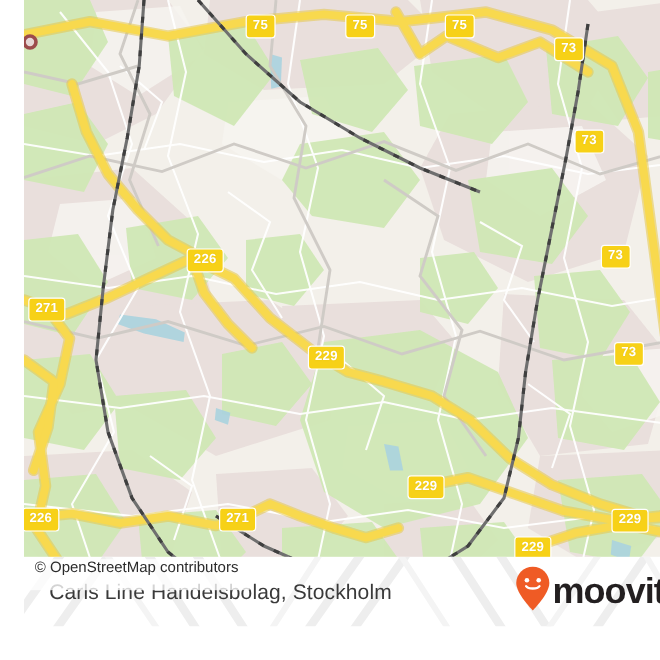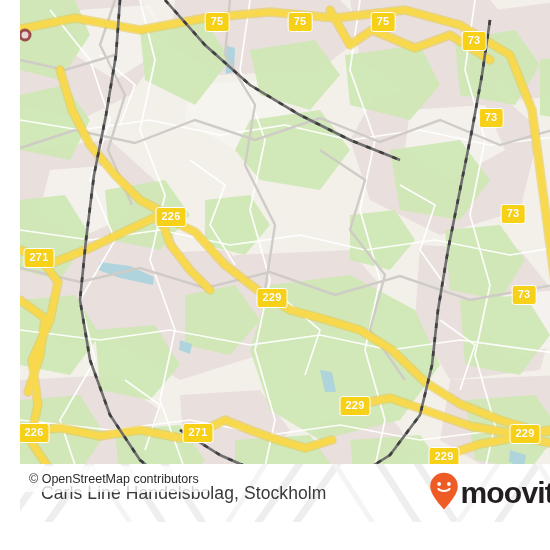--- a/index.html
+++ b/index.html
@@ -117,21 +117,21 @@
     border-top: 14px solid #ffffff;
   }
 
   
   #osm-attribution {
     position: absolute;
     left: 0;
     bottom: 0;
     height: 26px;
     display: flex;
-    align-items: center;
+    align-items: flex-start;
     padding: 0 9px 0 9px;
     background: rgba(255,255,255,0.78);
     color: #2b2b2b;
     font-size: 12.5px;
     font-family: "Liberation Sans", sans-serif;
     z-index: 25;
     white-space: nowrap;
   }
 
   

